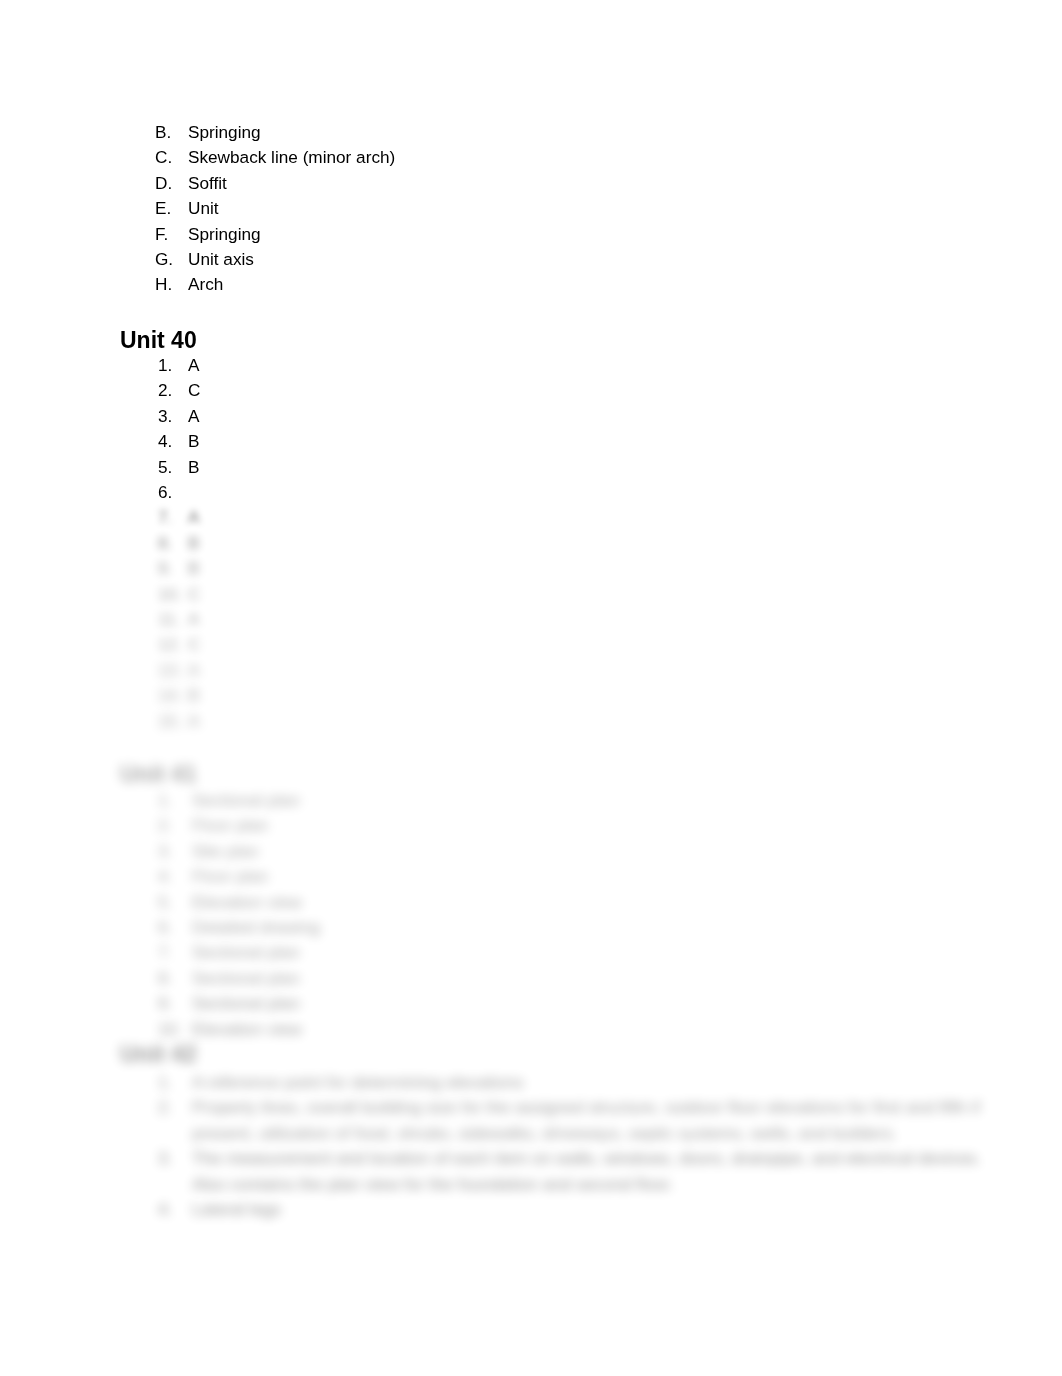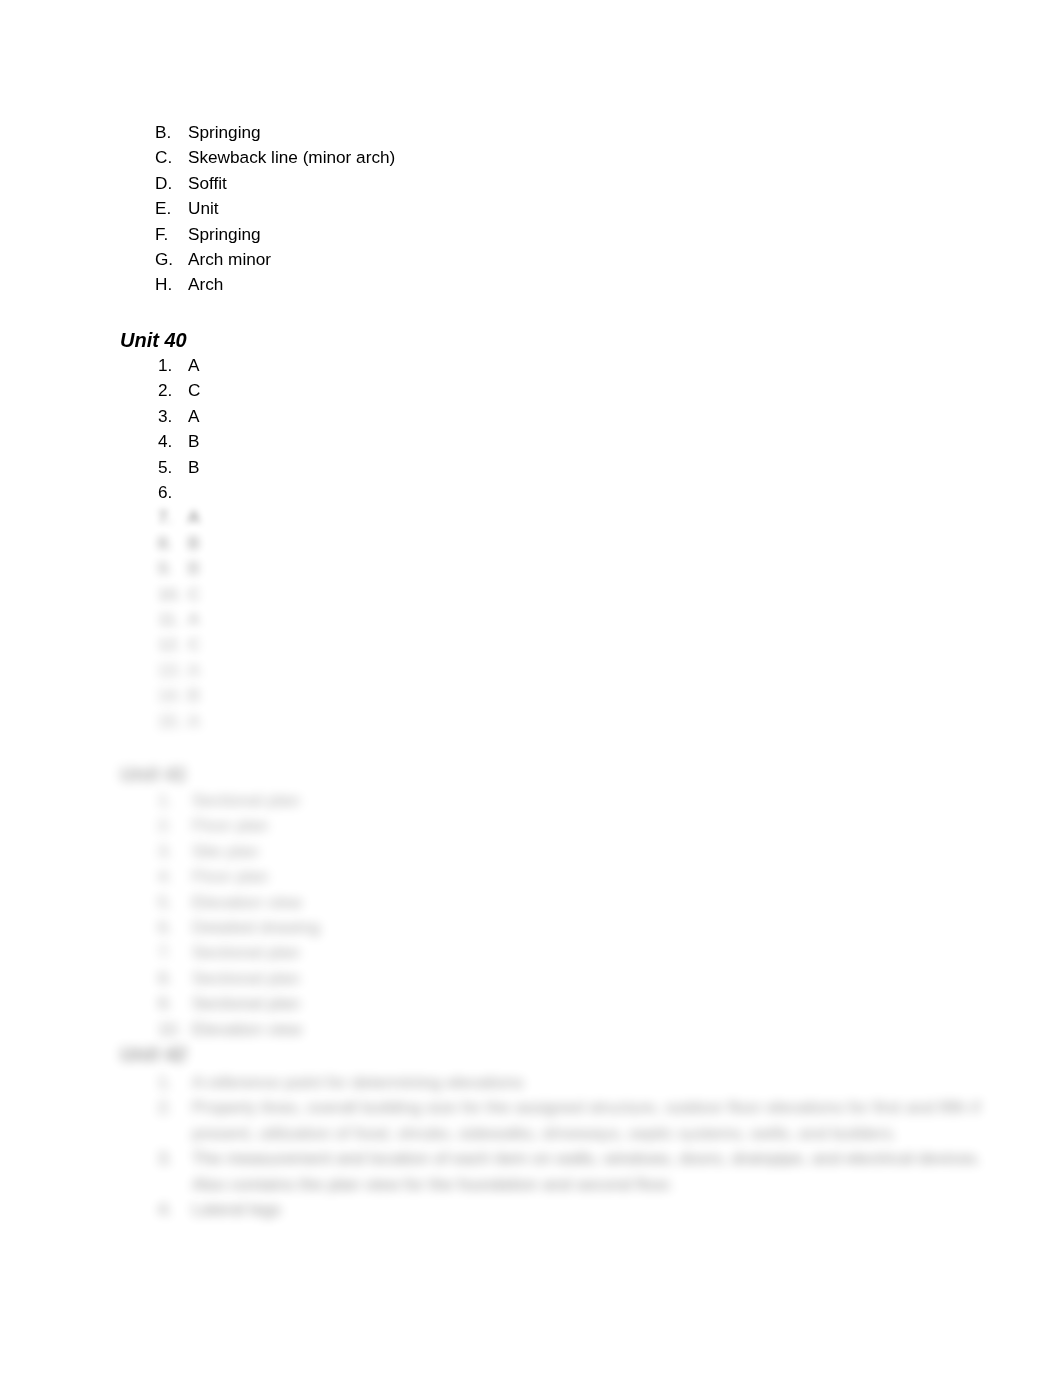--- a/index.html
+++ b/index.html
@@ -47,23 +47,22 @@
   .alpha-list .marker { width: 33px; margin-left: 35px; }
 
   
   .num-list .marker { width: 30px; margin-left: 38px; }
 
   
   .num-list-wide .marker { width: 34px; margin-left: 38px; }
 
   .heading {
     font-weight: bold;
-    font-size: 20px;
+    font-size: 23px;
     line-height: 25.4px;
-    font-style: italic;
   }
 
   
   .b0  { filter: none; }
   .b3  { filter: blur(3.1px);  opacity: .66; }
   .b4  { filter: blur(3.8px);  opacity: .55; }
   .b5  { filter: blur(4.3px);  opacity: .46; }
   .b6  { filter: blur(4.6px);  opacity: .40; }
   .b7  { filter: blur(4.8px);  opacity: .36; }
   .b8  { filter: blur(5.0px);  opacity: .34; }
@@ -94,21 +93,21 @@
     <div class="row b0">
       <span class="marker">E.</span>
       <span class="body-text">Unit</span>
     </div>
     <div class="row b0">
       <span class="marker">F.</span>
       <span class="body-text">Springing</span>
     </div>
     <div class="row b0">
       <span class="marker">G.</span>
-      <span class="body-text">Arch minor</span>
+      <span class="body-text">Unit axis</span>
     </div>
     <div class="row b0">
       <span class="marker">H.</span>
       <span class="body-text">Arch</span>
     </div>
   </div>
 
   <div class="block" style="top:328px;">
     <div class="heading b0">Unit 40</div>
   </div>

